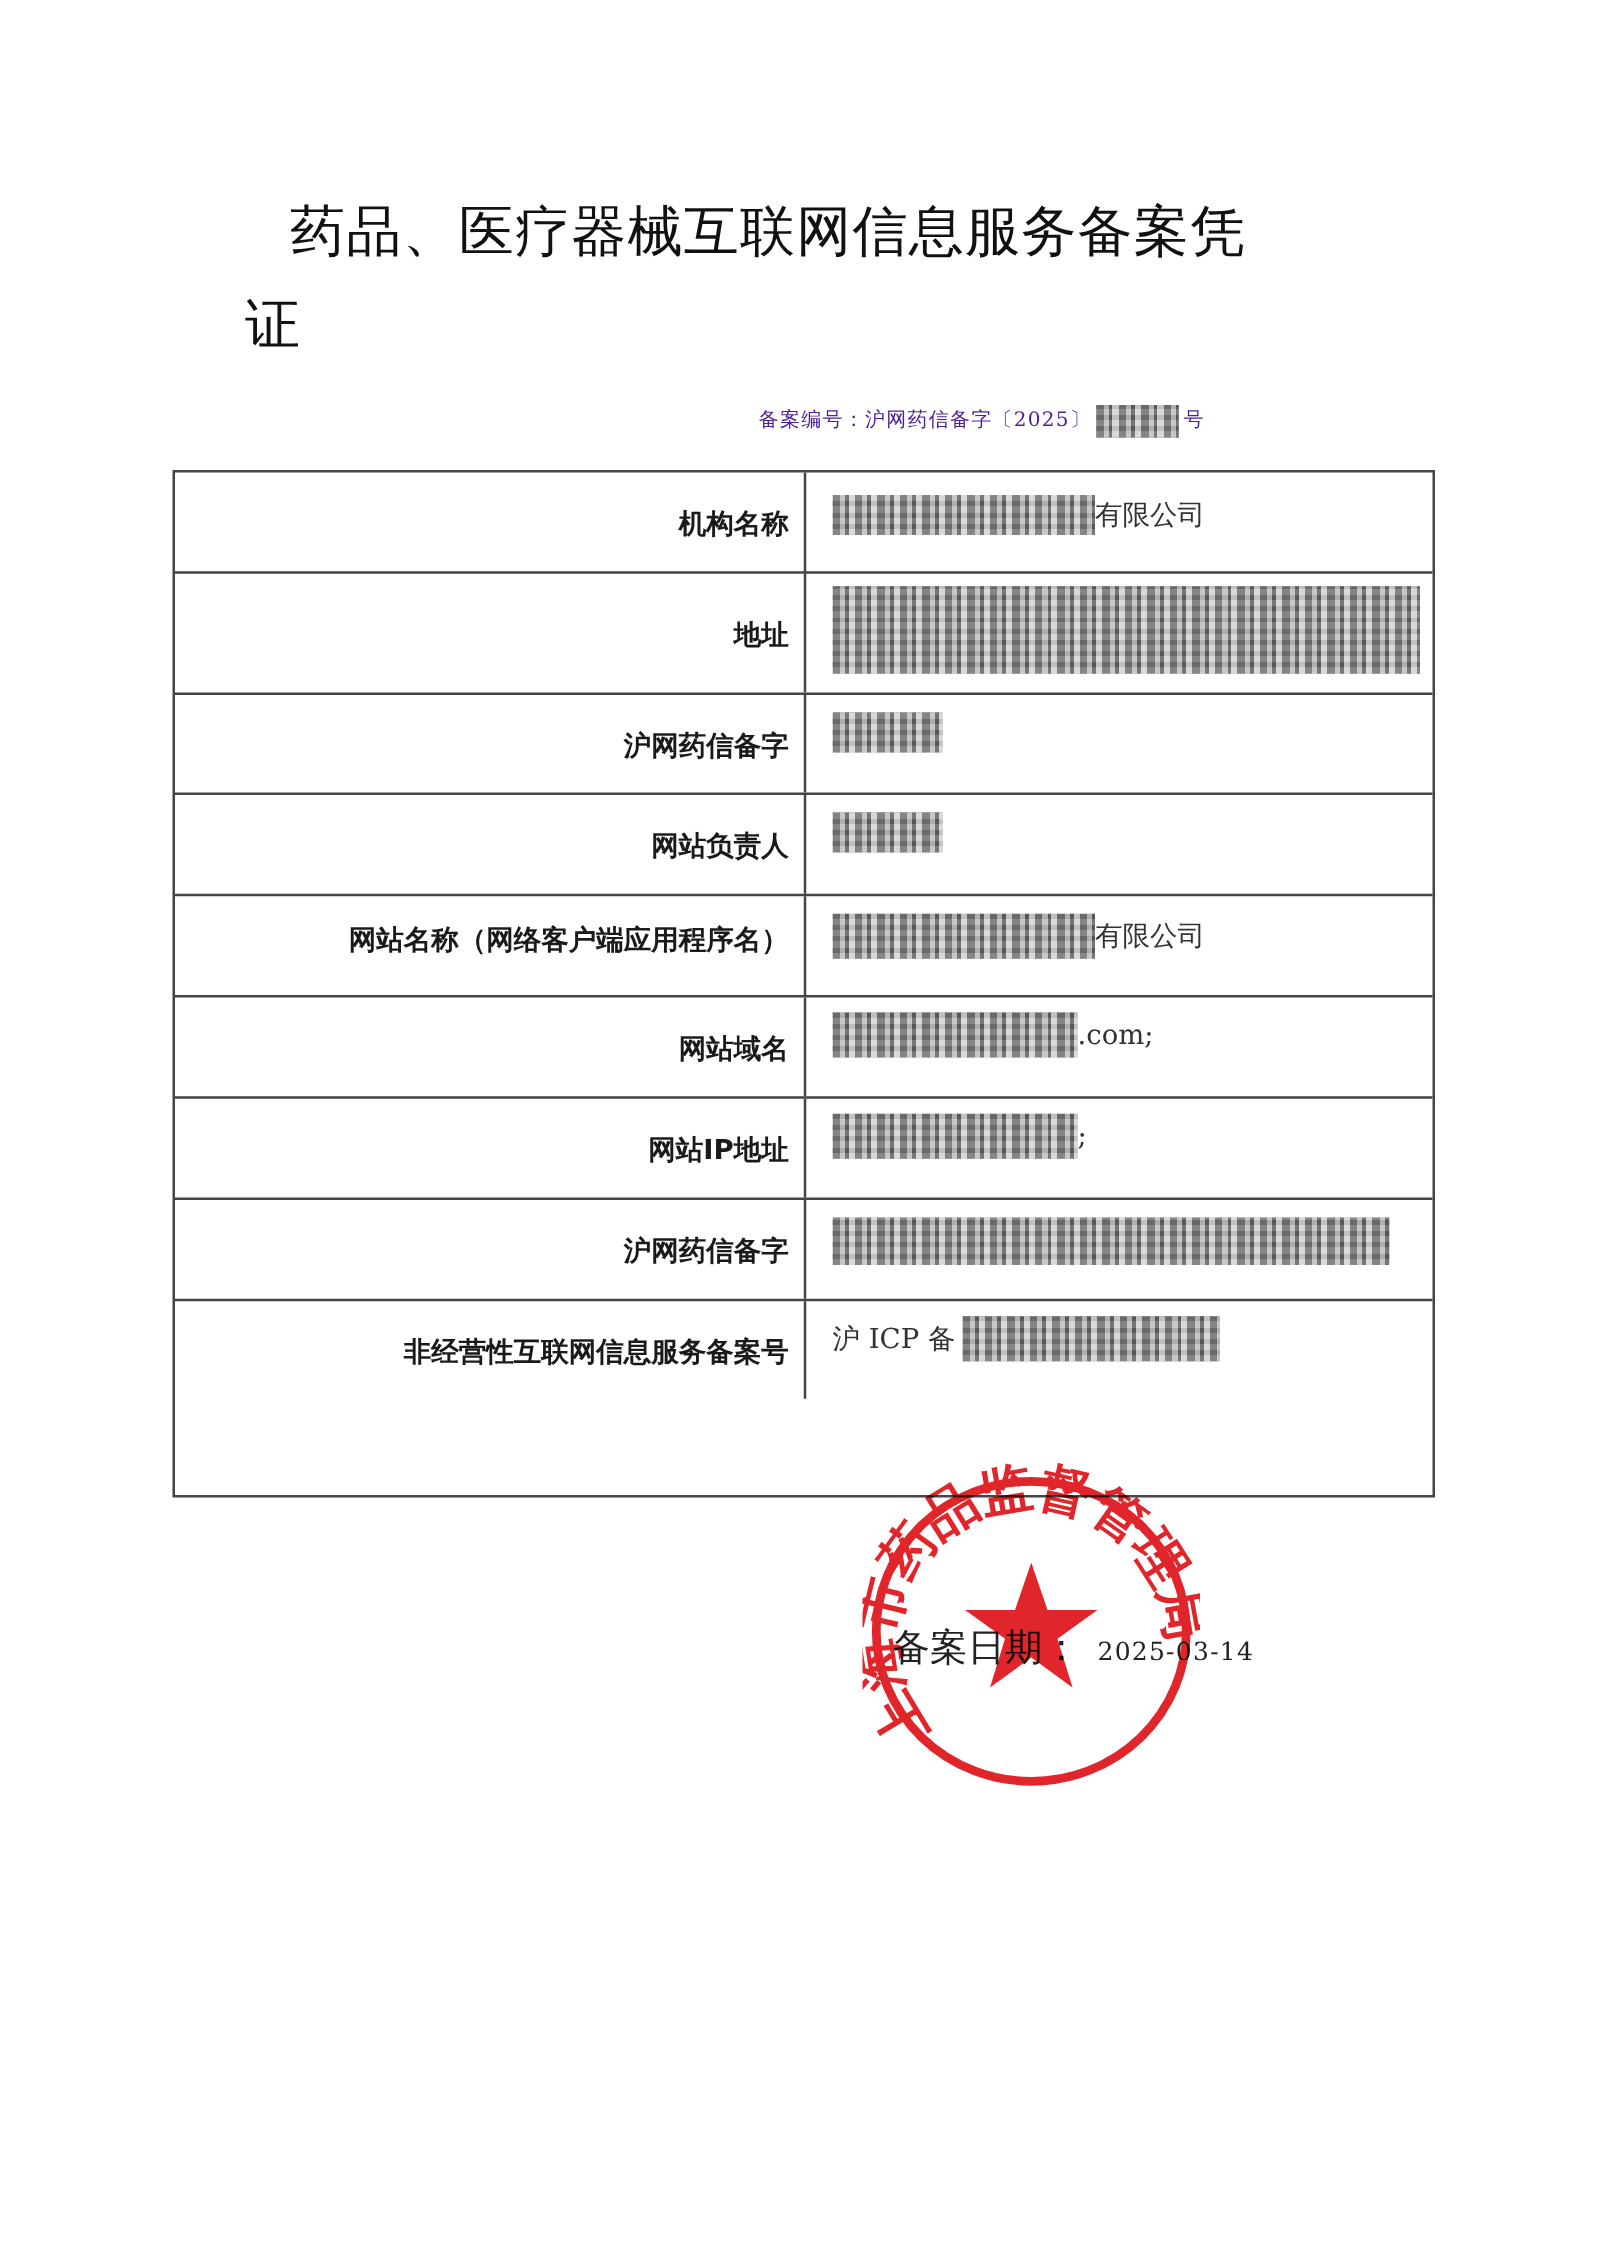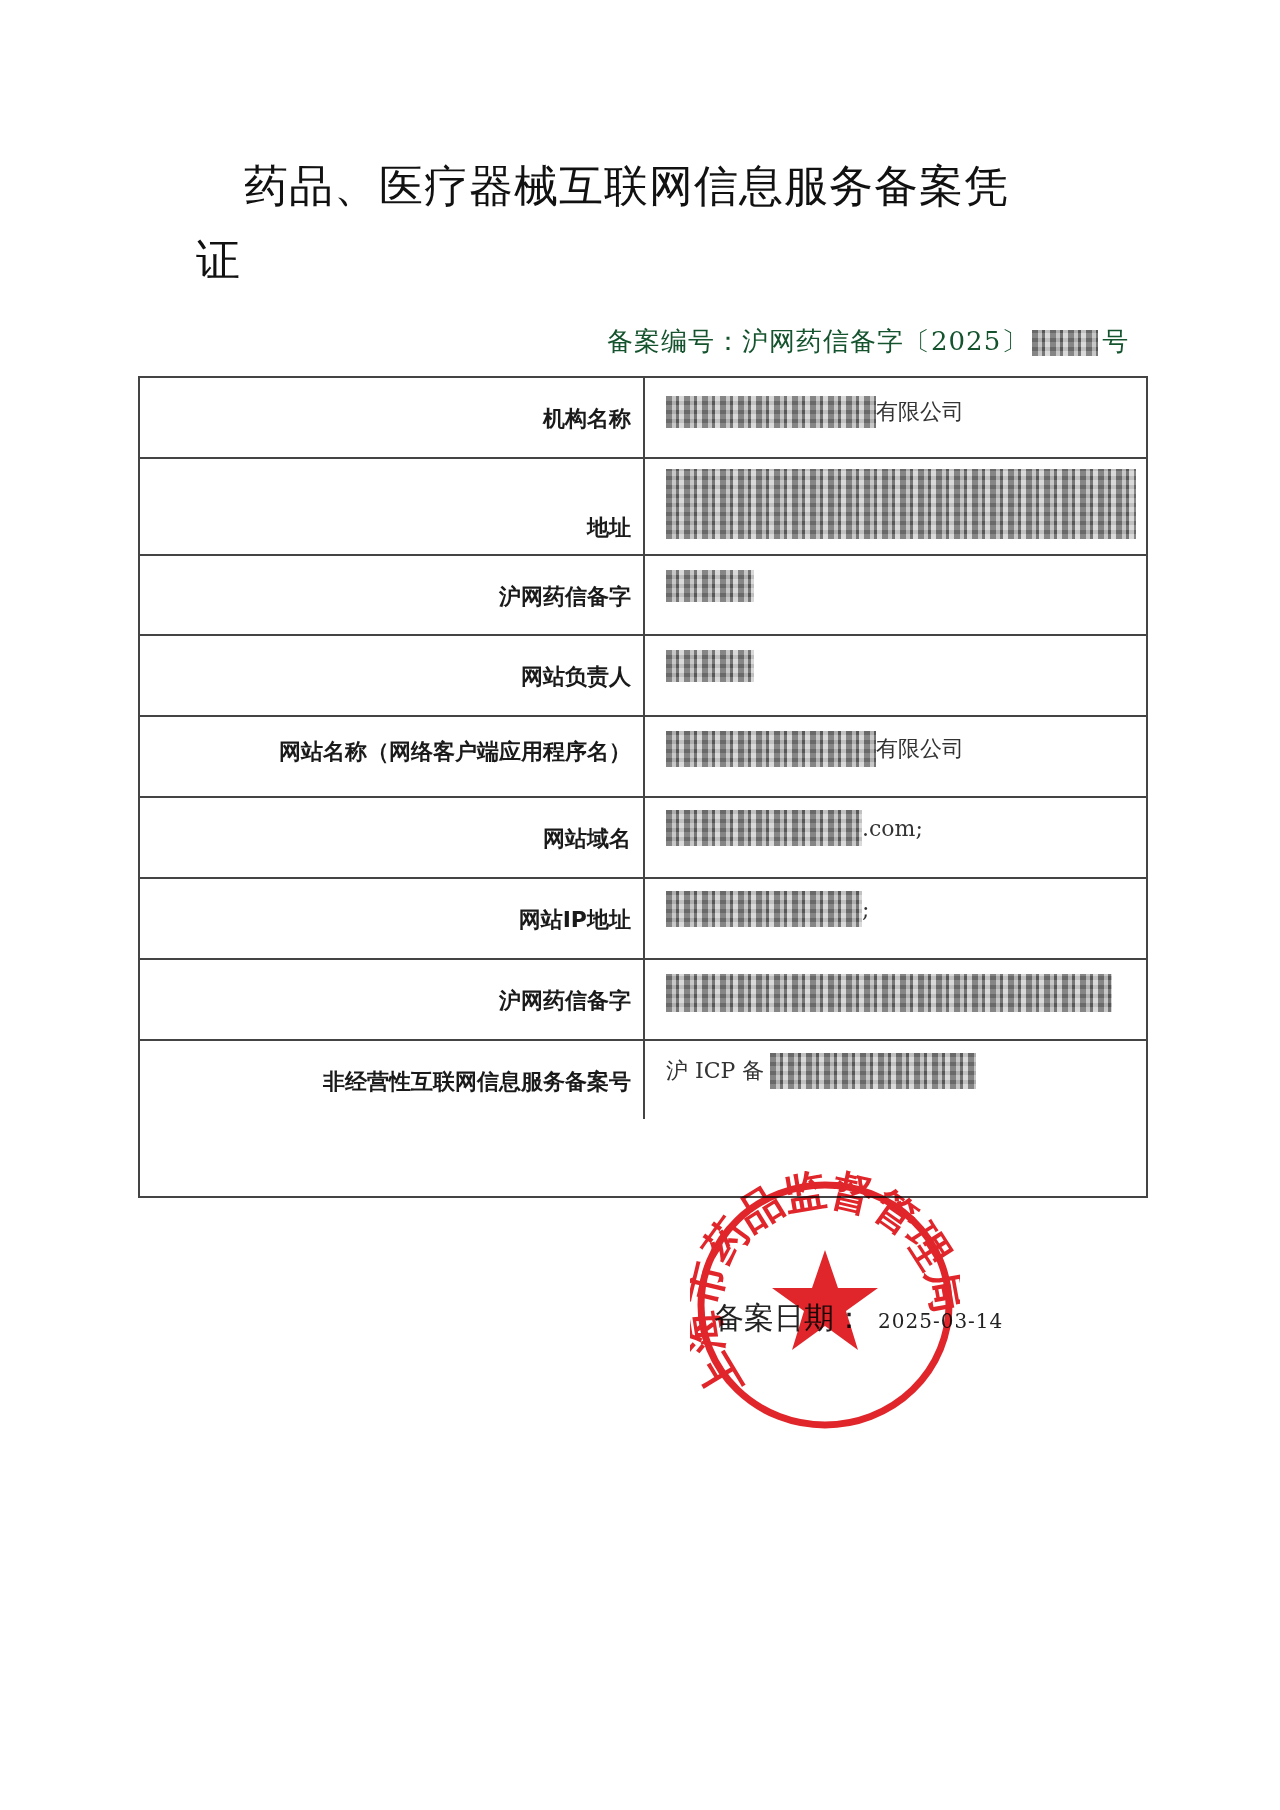--- a/index.html
+++ b/index.html
@@ -5,24 +5,24 @@
   html, body { margin: 0; padding: 0; }
   body {
     width: 1280px; height: 1810px; background: #ffffff; position: relative; overflow: hidden;
     font-family: "DejaVu Sans", "Liberation Sans", sans-serif; color: #111;
   }
   .title {
     position: absolute; left: 196px; top: 158px; width: 900px;
     font-size: 44px; line-height: 1.0; font-weight: normal; color: #111;
     letter-spacing: 1px;
   }
-  .title .line1 { position: absolute; left: 48px; top: 6px; white-space: nowrap; }
+  .title .line1 { position: absolute; left: 36px; top: 6px; white-space: nowrap; }
   .title .line2 { position: absolute; left: 0px; top: 80px; white-space: nowrap; }
   .record-no {
-    position: absolute; left: 607px; top: 324px; font-size: 26px; color: #14532d;
+    position: absolute; left: 607px; top: 324px; font-size: 16px; color: #4c1d95;
     font-family: "DejaVu Serif", "Liberation Serif", serif; white-space: nowrap; letter-spacing: 1px;
   }
   .redact {
     display: inline-block; vertical-align: middle;
     background:
       repeating-linear-gradient(90deg, rgba(80,80,80,0.55) 0 6px, rgba(200,200,200,0.6) 6px 10px, rgba(40,40,40,0.5) 10px 13px, rgba(230,230,230,0.6) 13px 18px),
       repeating-linear-gradient(0deg, rgba(255,255,255,0.35) 0 5px, rgba(60,60,60,0.3) 5px 9px);
     background-color: #a8a8a8;
     filter: blur(0.6px);
   }
@@ -82,21 +82,21 @@
     <div class="cell-value">
         <div class="val" style="top:18px;">
           <span class="redact" style="width:210px;height:32px;"></span>
           <span>有限公司</span>
         </div>
       </div>
   </div>
 
   <div class="row" style="top:79px;height:97px;">
     <div class="cell-label">
-        <span style="top:34px;margin-top:20px;">地址</span>
+        <span style="top:34px;">地址</span>
       </div>
     <div class="cell-value">
         <div class="val" style="top:10px;">
           <span class="redact" style="width:470px;height:70px;"></span>
         </div>
       </div>
   </div>
 
   <div class="row" style="top:176px;height:80px;">
     <div class="cell-label">

